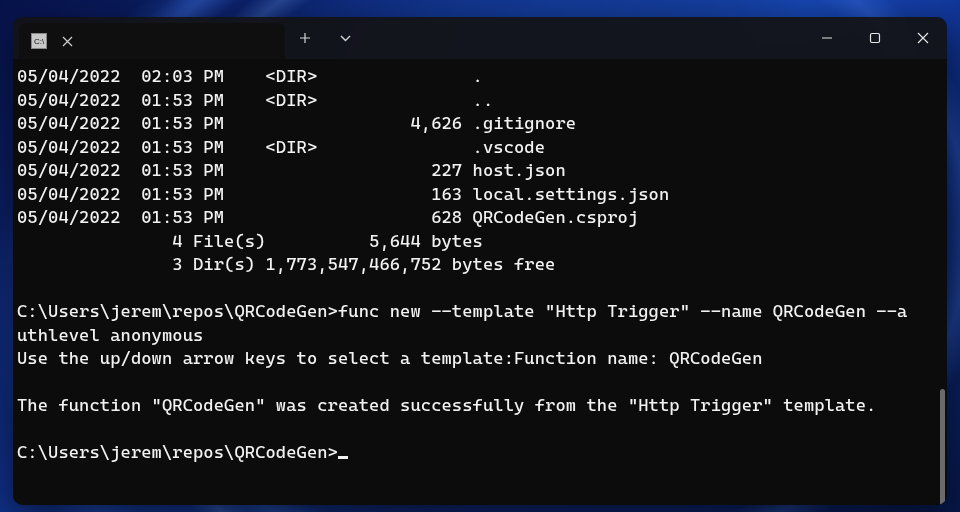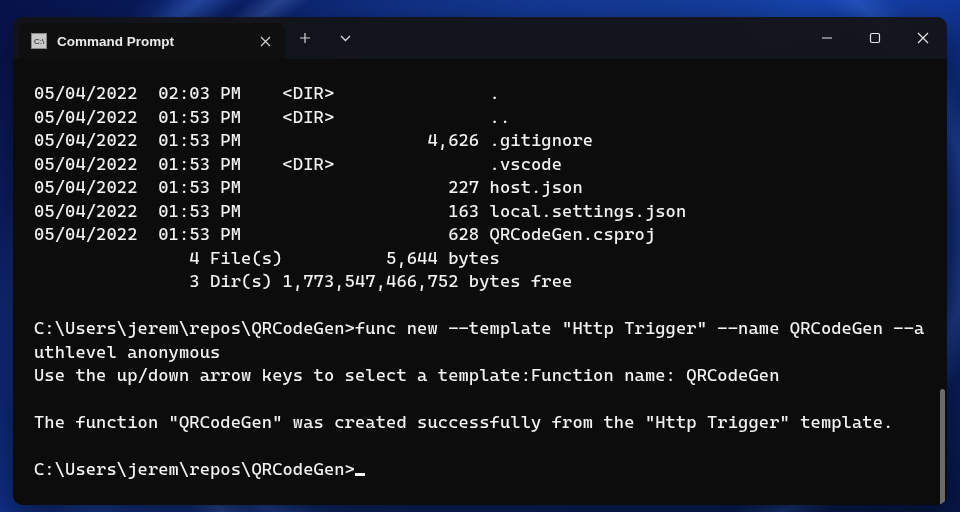--- a/index.html
+++ b/index.html
@@ -97,21 +97,21 @@
     cursor: pointer;
   }
   .winbtn svg { stroke: #e5e5e5; fill: none; }
   .terminal {
     flex: 1;
     background: #0c0c0c;
     padding: 6px 2px 6px 4px;
     position: relative;
   }
   .terminal pre {
-    margin: 17px;
+    margin: 0;
     font-family: "Cascadia Mono", "Cascadia Code", Consolas, "Courier New", monospace;
     font-size: 17.5px;
     line-height: 23.5px;
     color: #f2f2f2;
     white-space: pre;
     letter-spacing: 0.1px;
   }
   .cursor {
     display: inline-block;
     width: 10px; height: 3px;
@@ -127,21 +127,20 @@
   }
 </style>
 </head>
 <body>
 
 <div class="desktop">
   <div class="window">
     <div class="titlebar">
       <div class="tab">
         <span class="tab-icon">C:\</span>
-        <span class="tab-title">Command Prompt</span>
         <span class="tab-close">
           <svg width="11" height="11" viewBox="0 0 11 11">
               <path d="M1 1 L10 10 M10 1 L1 10" stroke="#d0d0d0" stroke-width="1.2"></path>
             </svg>
         </span>
       </div>
       <div class="newtab">
         <svg width="12" height="12" viewBox="0 0 12 12">
             <path d="M6 1 V11 M1 6 H11" stroke="#d6d6d6" stroke-width="1.2"></path>
           </svg>

